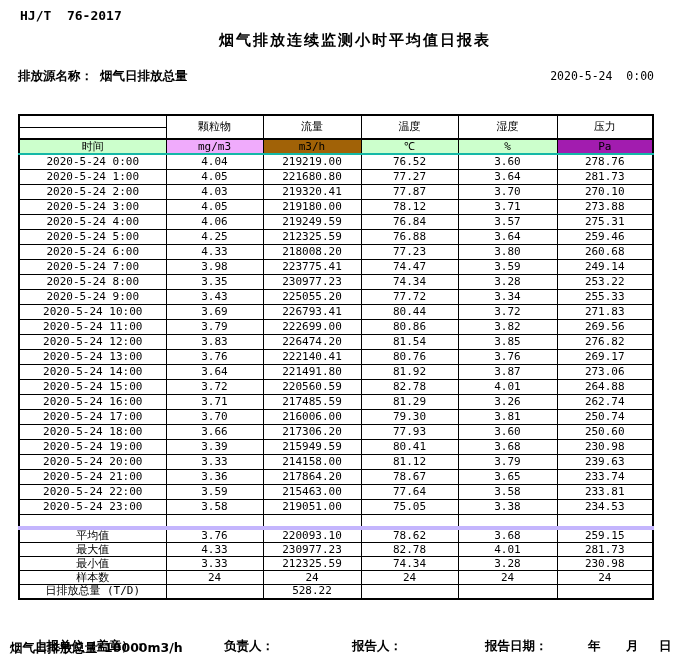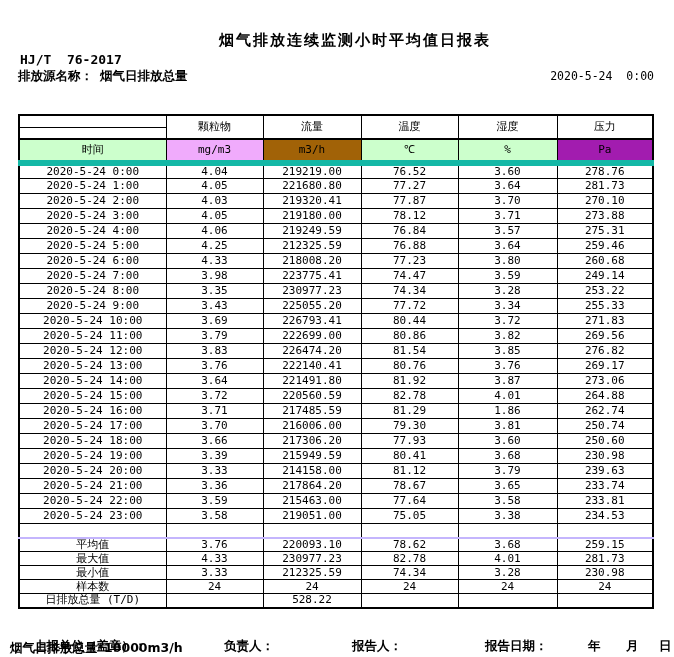--- a/index.html
+++ b/index.html
@@ -7,21 +7,21 @@
   body {
     position:relative;
     width:674px; height:657px;
     font-family:"DejaVu Sans","Liberation Sans",sans-serif;
     color:#000;
     overflow:hidden;
   }
   .standard-code {
     position:absolute; left:20px; top:8px;
     font-family:"DejaVu Sans Mono","Liberation Mono",monospace;
-    font-size:13px; font-weight:bold; white-space:pre;margin-top:44px;
+    font-size:13px; font-weight:bold; white-space:pre;
   }
   .report-title {
     position:absolute; left:0; top:31px; width:100%;
     text-align:center; font-size:15px; font-weight:bold; letter-spacing:2px;margin-left:18px;
   }
   .source-label {
     position:absolute; left:18px; top:68px;
     font-size:12.5px; font-weight:bold;
   }
   .source-name {
@@ -47,30 +47,30 @@
     height:14px;
     white-space:nowrap; overflow:hidden;
   }
   tr.hdr-row td { height:12px; }
   td.param-cell {
     font-family:"DejaVu Sans","Liberation Sans",sans-serif;
     font-size:12px;
   }
   tr.unit-row td {
     border-top:2px solid #000;
-    border-bottom:6px solid #14b8a6;
-    height:24px;
+    border-bottom:2px solid #14b8a6;
+    height:15px;
   }
   td.cn-cell {
     font-family:"DejaVu Sans","Liberation Sans",sans-serif;
     font-size:12px;
   }
   tr.data-row td { height:15px; }
   tr.spacer-row td { height:14px; }
-  tr.sum-first td { border-top:2px solid #c4b5fd; }
+  tr.sum-first td { border-top:4px solid #c4b5fd; }
   .footer-note {
     position:absolute; left:10px; top:619px;
     font-size:12.5px; font-weight:bold;margin-top:21px;
   }
   .sign-row span {
     position:absolute; top:638px;
     font-size:12.5px; font-weight:bold; white-space:nowrap;
   }
   .lbl-unit   { left:10px;margin-left:24px;  }
   .lbl-resp   { left:224px; }
@@ -244,21 +244,21 @@
         <td>220560.59</td>
         <td>82.78</td>
         <td>4.01</td>
         <td>264.88</td>
       </tr>
       <tr class="data-row">
         <td>2020-5-24 16:00</td>
         <td>3.71</td>
         <td>217485.59</td>
         <td>81.29</td>
-        <td>1.86</td>
+        <td>3.26</td>
         <td>262.74</td>
       </tr>
       <tr class="data-row">
         <td>2020-5-24 17:00</td>
         <td>3.70</td>
         <td>216006.00</td>
         <td>79.30</td>
         <td>3.81</td>
         <td>250.74</td>
       </tr>

